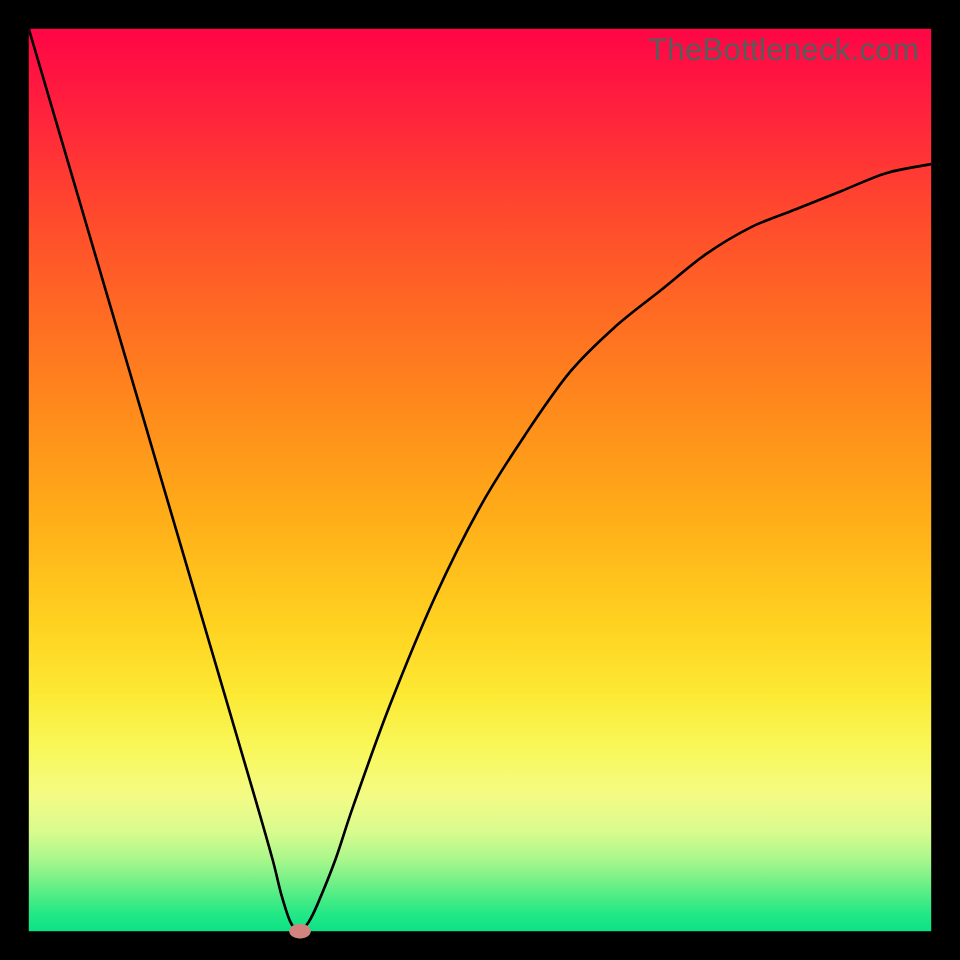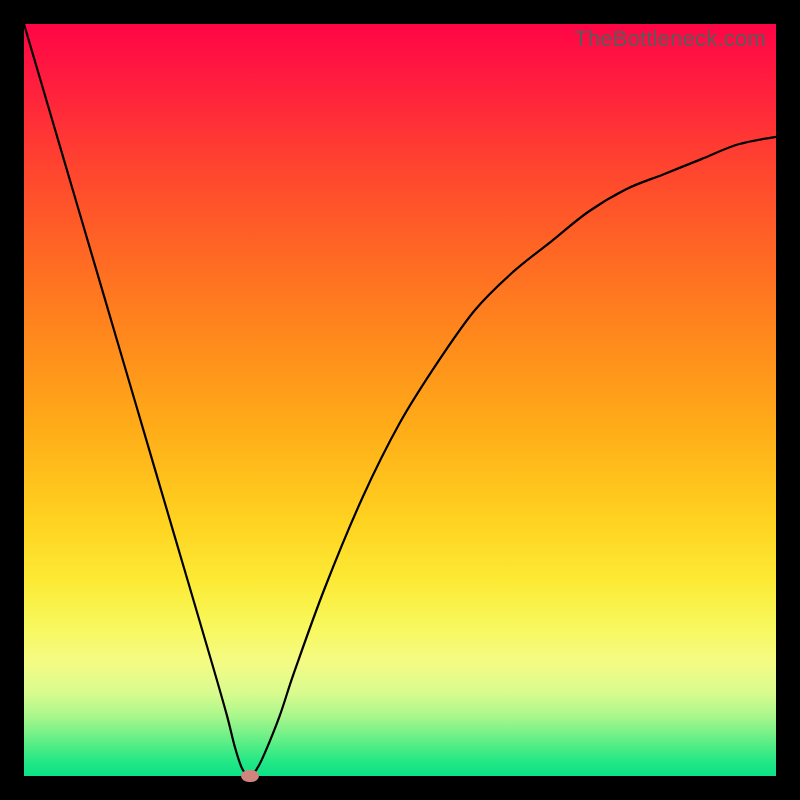--- a/index.html
+++ b/index.html
@@ -38,21 +38,21 @@
       #aaf78c 92%,
       #68ef87 95%,
       #24e885 98%,
       #0be287 100%);
   }
   .watermark {
     position: absolute;
     top: 2px;
     right: 10px;
     color: #5b5b5b;
-    font-size: 22px;
+    font-size: 26px;
     font-weight: 500;
     letter-spacing: 0.2px;
     user-select: none;
   }
   .curve {
     position: absolute;
     left: 0;
     top: 0;
     width: 752px;
     height: 752px;

